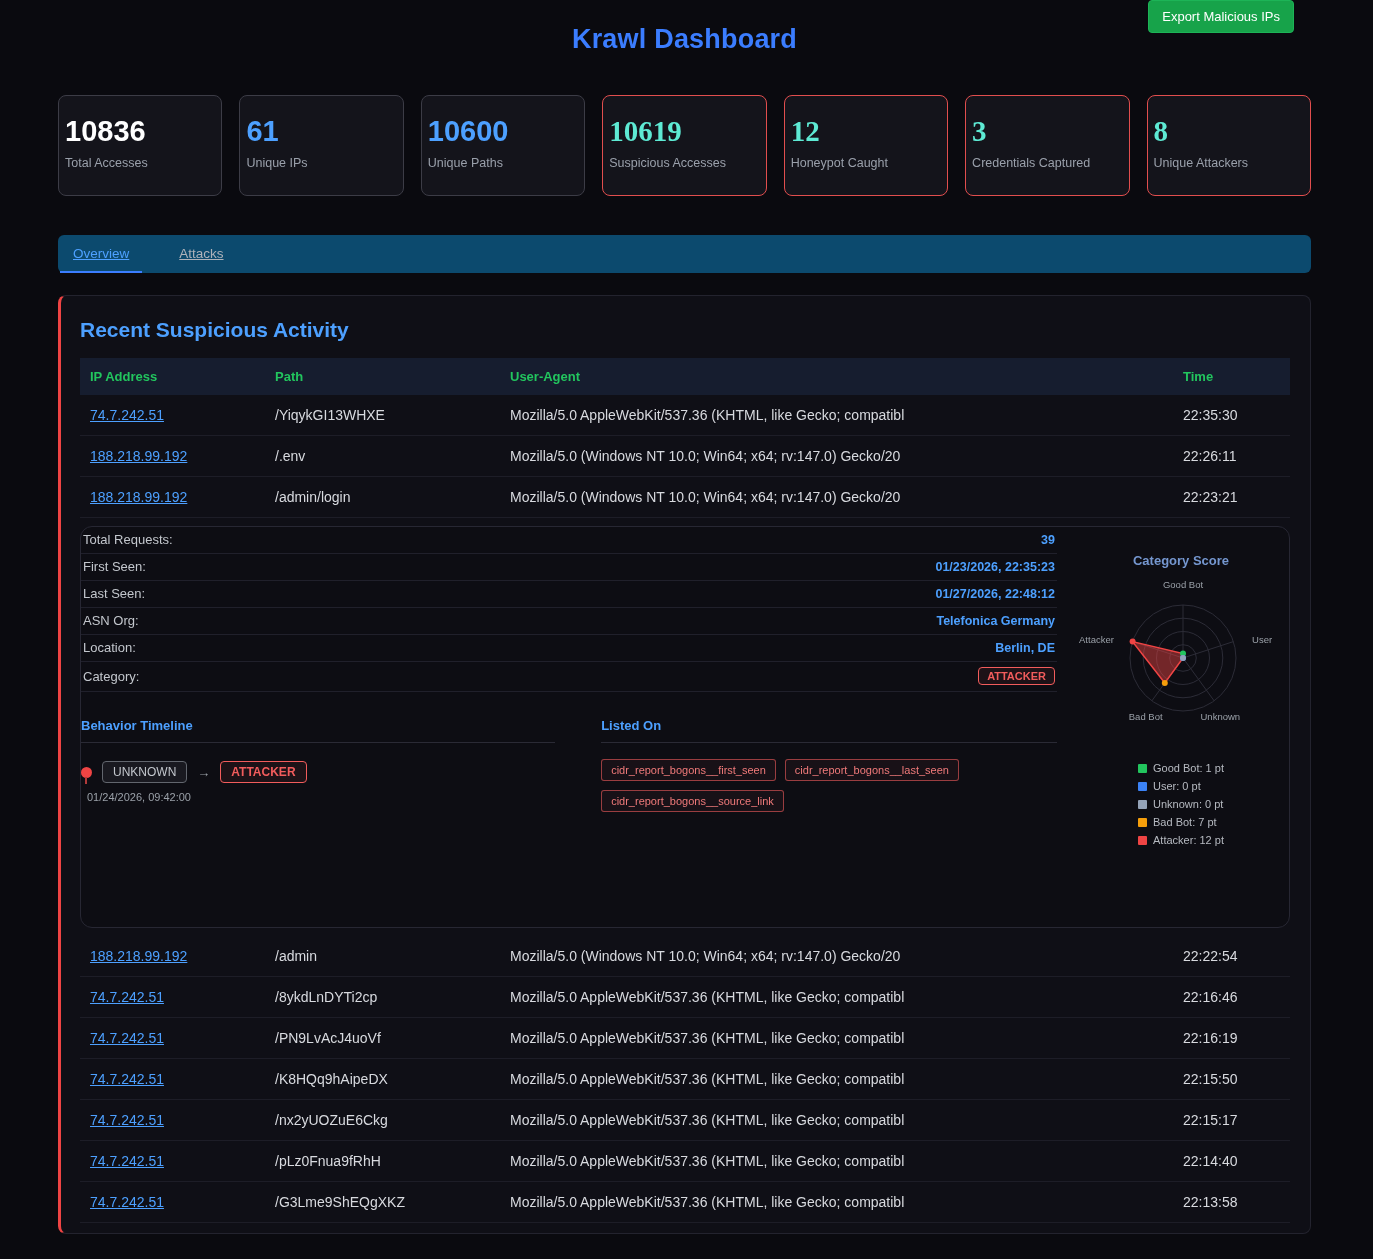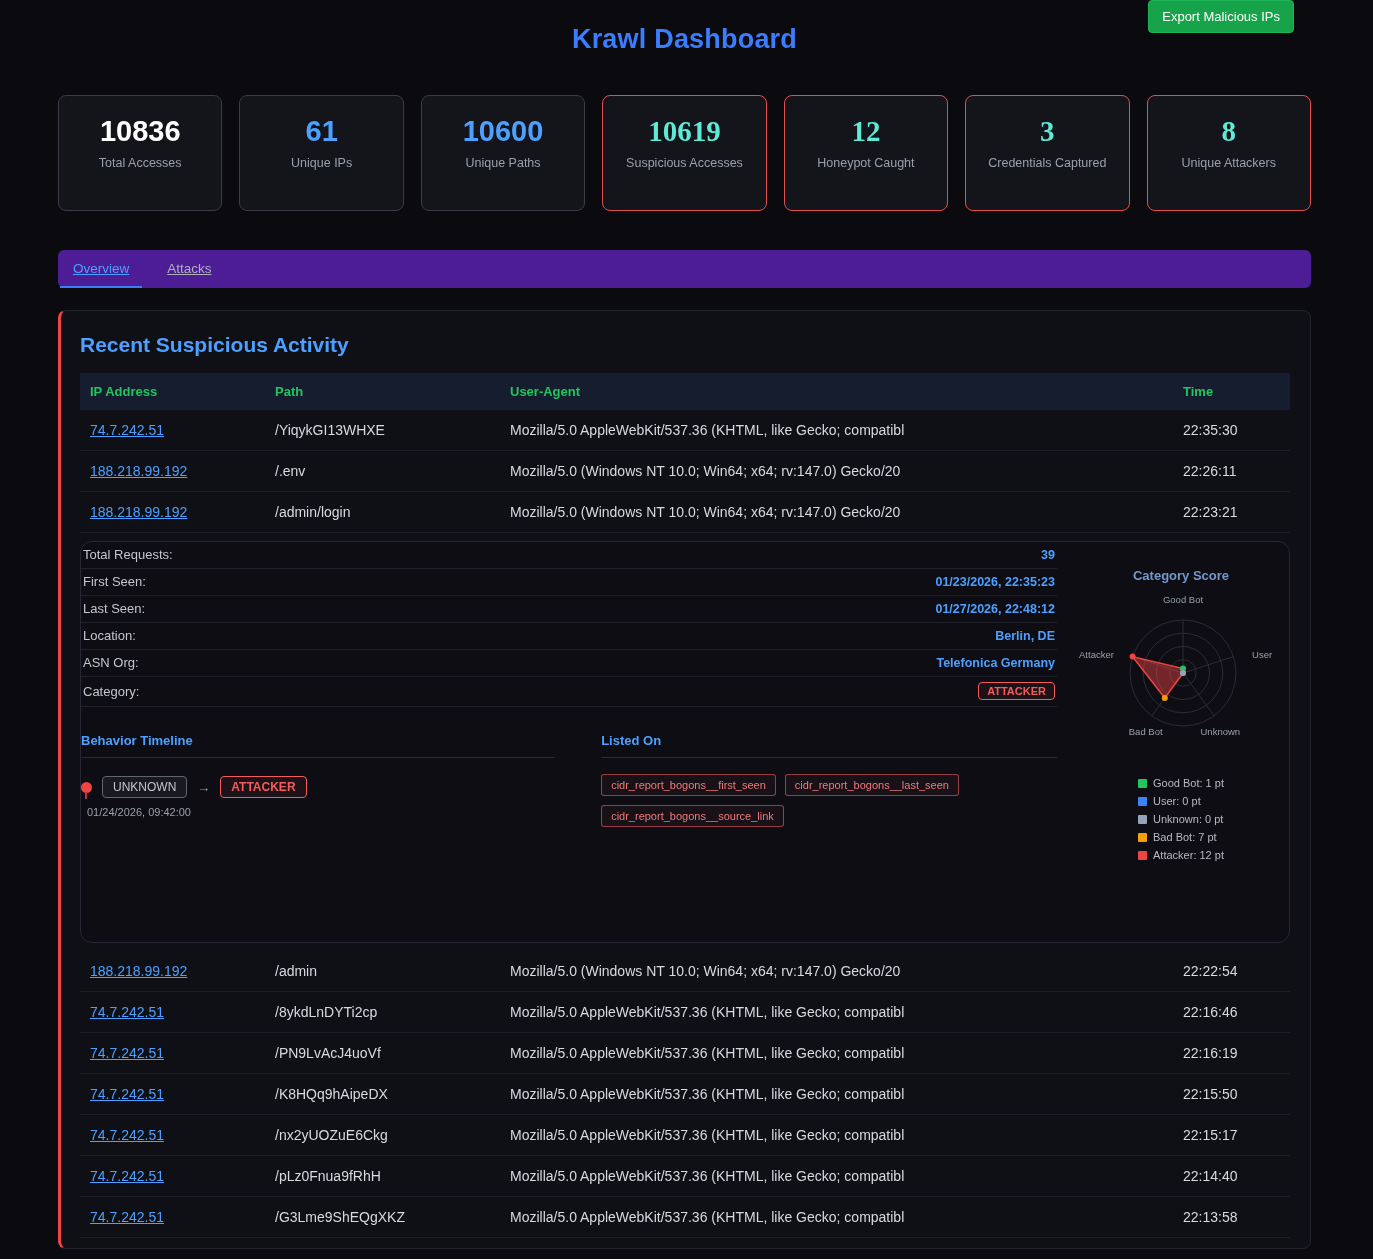--- a/index.html
+++ b/index.html
@@ -8,30 +8,30 @@
   .page { width:1373px; min-height:1259px; padding:0 62px 14px 58px; position:relative; }
 
   
   .topbar { position:relative; padding:24px 0 0; }
   .app-title { margin:0; text-align:center; color:#3b7dff; font-size:27px; font-weight:bold; letter-spacing:0.2px; }
   .export-btn { position:absolute; right:17px; top:0; background:#17a34a; color:#ffffff; border:1px solid #1db457;
     border-radius:4px; padding:8px 13px; font-size:13px; cursor:pointer; font-family:inherit; }
 
   
   .stats-row { display:flex; gap:17px; margin-top:40px; }
-  .stat-card { flex:1; background:#14141b; border:1px solid #3c3c46; border-radius:8px; height:116px;
-    text-align:center; padding:20px 6px; }
+  .stat-card { flex:1; background:#14141b; border:1px solid #3c3c46; border-radius:8px; height:101px;
+    text-align:left; padding:20px 6px; }
   .stat-card.red { border-color:#e14e4e; }
   .stat-value { font-size:29px; font-weight:bold; color:#ffffff; line-height:1.1; }
   .stat-card.blue .stat-value { color:#4da0ff; }
   .stat-card.red .stat-value { color:#5eead4;font-family:Liberation Serif, serif; }
   .stat-label { font-size:12.5px; color:#9aa0ab; margin-top:8px; }
 
   
-  .tabs { display:flex; gap:12px; background:#4c1d95; border-radius:6px; height:38px; margin-top:39px; padding:0 2px; }
+  .tabs { display:flex; gap:24px; background:#0c4a6e; border-radius:6px; height:38px; margin-top:39px; padding:0 2px; }
   .tab { display:flex; align-items:center; padding:0 13px; font-size:13.5px; color:#aeb2ba;
     text-decoration:underline; border-bottom:2px solid transparent; cursor:pointer; }
   .tab.active { color:#4da0ff; border-bottom-color:#3b7dff; }
 
   
   .panel { margin-top:22px; background:#0f0f16; border:1px solid #23232e; border-left:3px solid #ef4444;
     border-radius:8px; padding:22px 20px 10px 19px; }
   .panel-title { margin:0 0 16px; color:#4da0ff; font-size:21px; font-weight:bold; }
 
   
@@ -171,26 +171,26 @@
               </div>
               <div class="field-row">
                 <span class="field-label">First Seen:</span>
                 <span class="field-value">01/23/2026, 22:35:23</span>
               </div>
               <div class="field-row">
                 <span class="field-label">Last Seen:</span>
                 <span class="field-value">01/27/2026, 22:48:12</span>
               </div>
               <div class="field-row">
+                <span class="field-label">ASN Org:</span>
+                <span class="field-value">Telefonica Germany</span>
+              </div>
+              <div class="field-row">
                 <span class="field-label">Location:</span>
                 <span class="field-value">Berlin, DE</span>
-              </div>
-              <div class="field-row">
-                <span class="field-label">ASN Org:</span>
-                <span class="field-value">Telefonica Germany</span>
               </div>
               <div class="field-row">
                 <span class="field-label">Category:</span>
                 <span class="badge red small">ATTACKER</span>
               </div>
             </div>
 
           <div class="detail-cols">
             <div class="timeline-col">
               <h3 class="section-title">Behavior Timeline</h3>

